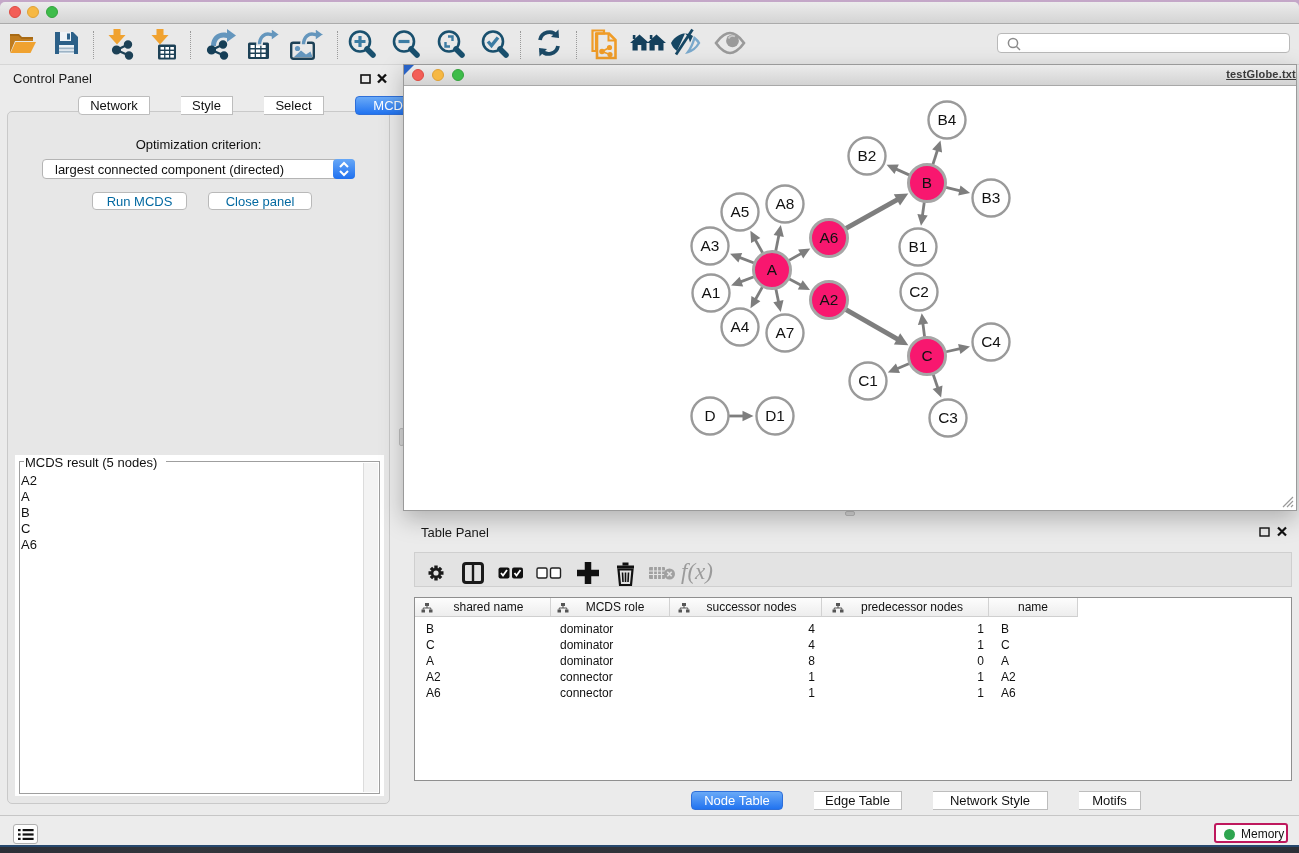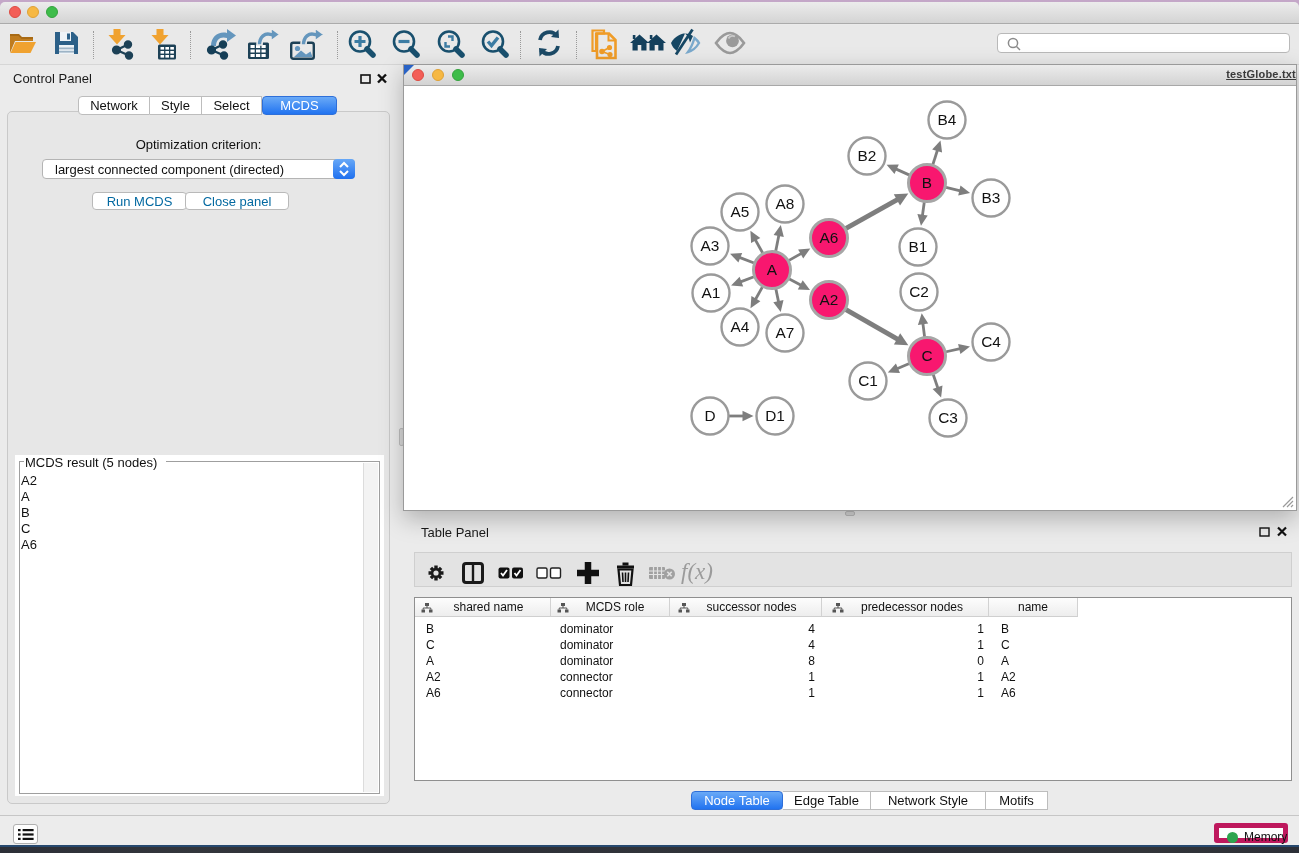--- a/index.html
+++ b/index.html
@@ -16,21 +16,21 @@
 #title { width:100%; text-align:center; top:4px; font-size:13px; color:#404040; letter-spacing:0.4px; }
 
 #toolbar { left:0; top:25px; width:1299px; height:40px; background:#e9e9e9; border-bottom:1px solid #d6d6d6; }
 .tsep { position:absolute; top:6px; height:28px; border-left:1px dotted #9a9a9a; }
 .ticon { position:absolute; top:1px; }
 
 #search { left:997px; top:8px; width:293px; height:20px; background:#fff; border:1px solid #b9b9b9; border-radius:4px; }
 
 #cpTitle { left:13px; top:71px; font-size:13px; color:#1a1a1a; }
 #cpBox { left:7px; top:111px; width:383px; height:693px; background:#e7e7e7; border:1px solid #c9c9c9; border-radius:5px; }
-.tabrow { position:absolute; display:flex; }
+.tabrow { position:absolute; display:flex;gap:31px; }
 .tab { height:19px; background:#fff; border:1px solid #bdbdbd; border-left:none; font-size:13px; color:#111;
   display:flex; align-items:center; justify-content:center; }
 .tab.first { border-left:1px solid #bdbdbd; border-radius:4px 0 0 4px; }
 .tab.sel { background:linear-gradient(#6aaaf7,#2173f0); color:#fff; border:1px solid #2e6fd9; border-radius:4px; }
 #optLabel { left:0; width:397px; text-align:center; top:137px; font-size:13px; color:#111; }
 #dropdown { left:42px; top:159px; width:313px; height:20px; background:#fff; border:1px solid #b4b4b4; border-radius:4px; font-size:13px; color:#111; }
 #ddStep { position:absolute; right:-1px; top:-1px; width:22px; height:20px; border-radius:4px; background:linear-gradient(#67a8f7,#1f70ef); }
 .btn { position:absolute; height:19px; background:#fff; border:1px solid #b9b9b9; border-radius:4px;
   font-size:13px; color:#0369a1; display:flex; align-items:center; justify-content:center; }
 #mcdsWhite { left:15px; top:455px; width:369px; height:341px; background:#fff; }
@@ -45,21 +45,21 @@
 #tpToolbar { left:414px; top:552px; width:878px; height:35px; background:#e3e3e3; border:1px solid #cfcfcf; }
 #tableBox { left:414px; top:597px; width:878px; height:184px; background:#fff; border:1px solid #8f8f8f; }
 .th { position:absolute; top:0; height:19px; background:linear-gradient(#fdfdfd,#ededed); border-right:1px solid #d2d2d2; border-bottom:1px solid #cfcfcf;
   font-size:12px; color:#111; display:flex; align-items:center; justify-content:center; }
 .td { position:absolute; font-size:12px; color:#111; line-height:16px; }
 
 
 #statusSep { left:0; top:815px; width:1299px; height:1px; background:#c6c6c6; }
 #statusBar { left:0; top:816px; width:1299px; height:29px; background:#ececec; }
 #wall { left:0; top:845px; width:1299px; height:8px; background:linear-gradient(90deg,#2c2f37,#33363c 15%,#2a2d35 30%,#31343a 50%,#2b2e36 70%,#323539 88%,#2c2f37),linear-gradient(#27496f,#27496f 2px,#2c2f37 2px,#282b33); background-blend-mode:normal; border-top:2px solid #27496f; }
-#memBtn { left:1214px; top:823px; width:74px; height:20px; background:#fdfdfd; border:5px solid #be185d; border-radius:3px; font-size:12px; color:#111; }
+#memBtn { left:1214px; top:823px; width:74px; height:20px; background:#fdfdfd; border:2px solid #be185d; border-radius:3px; font-size:12px; color:#111; }
 #listBtn { left:13px; top:824px; width:25px; height:20px; background:#fdfdfd; border:1px solid #b0b0b0; border-radius:3px; }
 
 #netwin { left:403px; top:64px; width:894px; height:447px; background:#fff; border:1px solid #9a9a9a; box-shadow:0 8px 22px rgba(0,0,0,0.25); }
 #netTitlebar { left:0; top:0; width:892px; height:21px; background:linear-gradient(#ececec,#d3d3d3); border-bottom:1px solid #a8a8a8; }
 #netTitle { width:100%; text-align:right; top:3px; font-size:11px; font-weight:bold; color:#3a3a3a; letter-spacing:0.2px;text-decoration:underline; }
 </style>
 </head>
 <body>
 <div class="abs" id="deskTop"></div>
 <div class="abs" id="titlebar">
@@ -228,21 +228,21 @@
 </div>
 <div class="abs" id="optLabel">Optimization criterion:</div>
 <div class="abs" id="dropdown">
     <span style="position:absolute;left:12px;top:2px;">largest connected component (directed)</span>
   <div id="ddStep"><svg width="22" height="20">
         <path d="M7 8 L11 4 L15 8" stroke="#fff" stroke-width="2" fill="none"></path>
         <path d="M7 12 L11 16 L15 12" stroke="#fff" stroke-width="2" fill="none"></path>
       </svg></div>
 </div>
 <div class="btn" style="left:92px; top:192px; width:95px; height:18px;">Run MCDS</div>
-<div class="btn" style="left:185px; top:192px; width:104px; height:18px;">Close panel</div>
+<div class="btn" style="left:208px; top:192px; width:104px; height:18px;">Close panel</div>
 <div class="abs" id="mcdsWhite"></div>
 <div class="abs" id="mcdsField"></div>
 <div class="abs" id="mcdsFieldTop1"></div>
 <div class="abs" id="mcdsFieldTop2"></div>
 <div class="abs" id="mcdsLabel">MCDS result (5 nodes)</div>
 <div class="abs" id="mcdsList">A2<br>A<br>B<br>C<br>A6</div>
 <div class="abs" id="mcdsSB"></div>
 
 <div class="abs" id="tpTitle">Table Panel</div>
 <div class="abs" id="tpToolbar">

